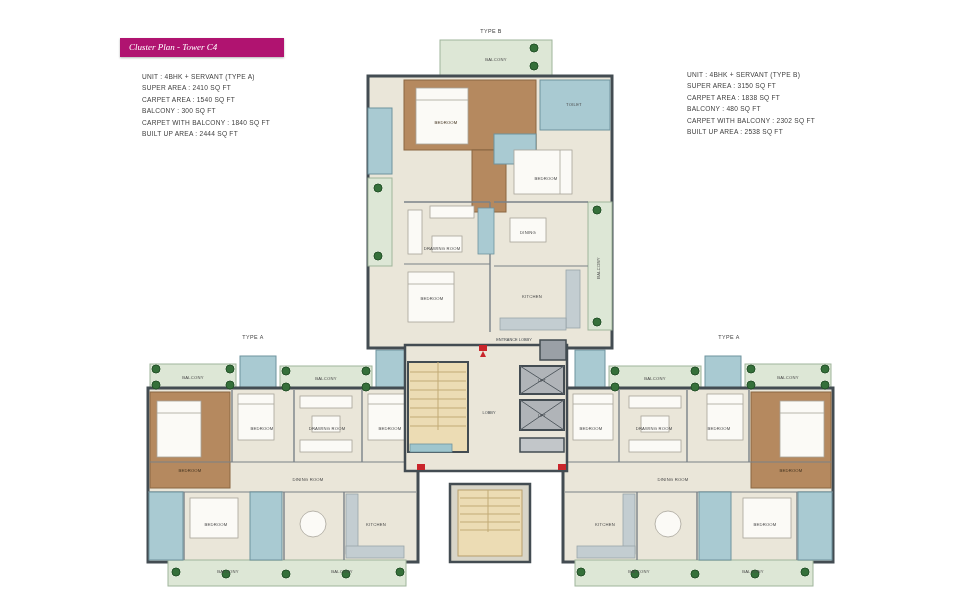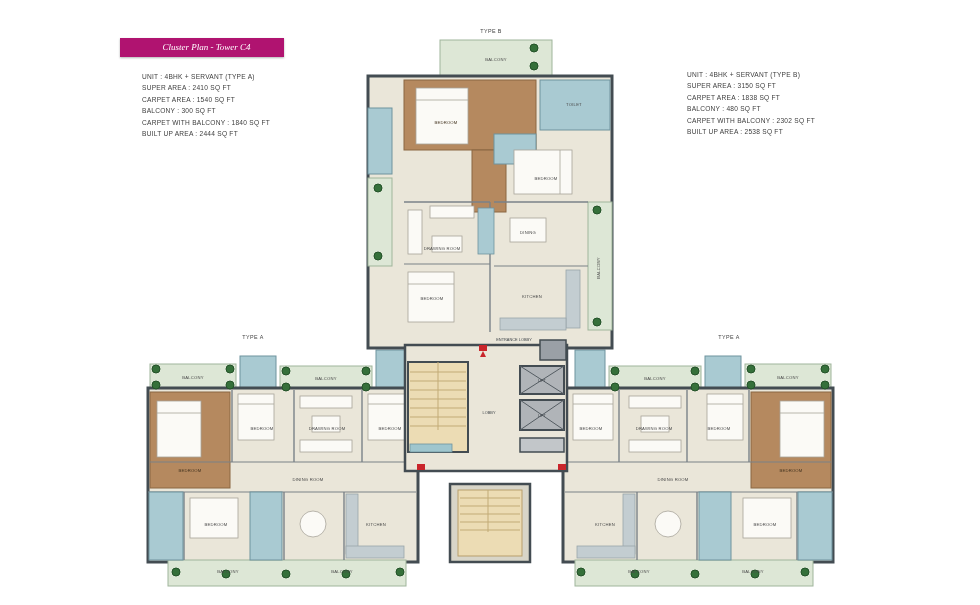--- a/index.html
+++ b/index.html
@@ -1,20 +1,20 @@
 <!DOCTYPE html>
 <html><head>
 <meta charset="utf-8">
 <style>
   html,body{margin:0;padding:0;background:#ffffff;}
   .page{position:relative;width:980px;height:605px;background:#ffffff;overflow:hidden;
         font-family:"Liberation Sans",sans-serif;}
   .badge{position:absolute;left:120px;top:38px;width:164px;height:19px;background:#b01370;
          color:#ffffff;font-family:"Liberation Serif",serif;font-style:italic;font-size:9px;
-         line-height:19px;padding-left:9px;box-sizing:border-box;box-shadow:0 1px 2px rgba(0,0,0,.3);text-align:center;}
+         line-height:19px;padding-left:9px;box-sizing:border-box;box-shadow:0 1px 2px rgba(0,0,0,.3);}
   .spec{position:absolute;font-size:6.6px;color:#3c3c3c;letter-spacing:.25px;line-height:11.4px;white-space:nowrap;}
   .spec-left{left:142px;top:71px;}
   .spec-right{left:687px;top:69px;}
   svg.plan{position:absolute;left:0;top:0;}
   .room-label{font-family:"Liberation Sans",sans-serif;font-size:4.2px;fill:#4a4a4a;
               text-anchor:middle;letter-spacing:.2px;}
   .room-label.on-brown{fill:#43331f;}
   .type-label{font-family:"Liberation Sans",sans-serif;font-size:5.4px;fill:#444;text-anchor:middle;letter-spacing:.4px;}
   .core-label{font-family:"Liberation Sans",sans-serif;font-size:3.9px;fill:#3f454a;text-anchor:middle;}
 </style>

